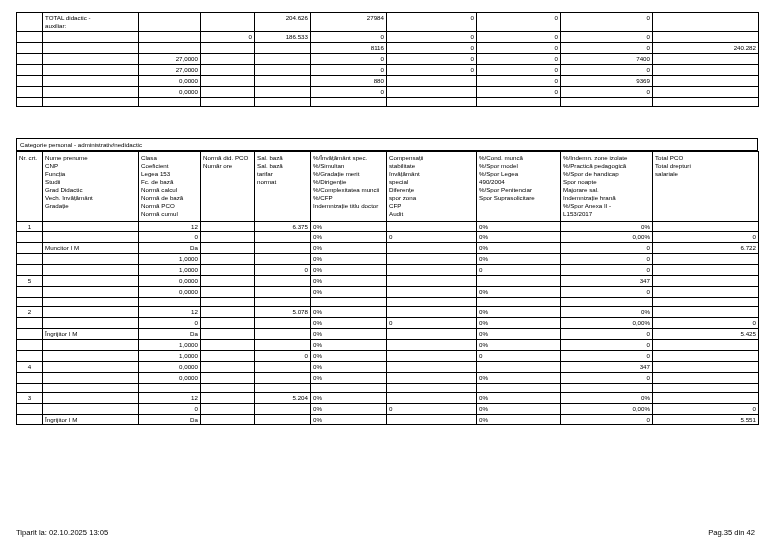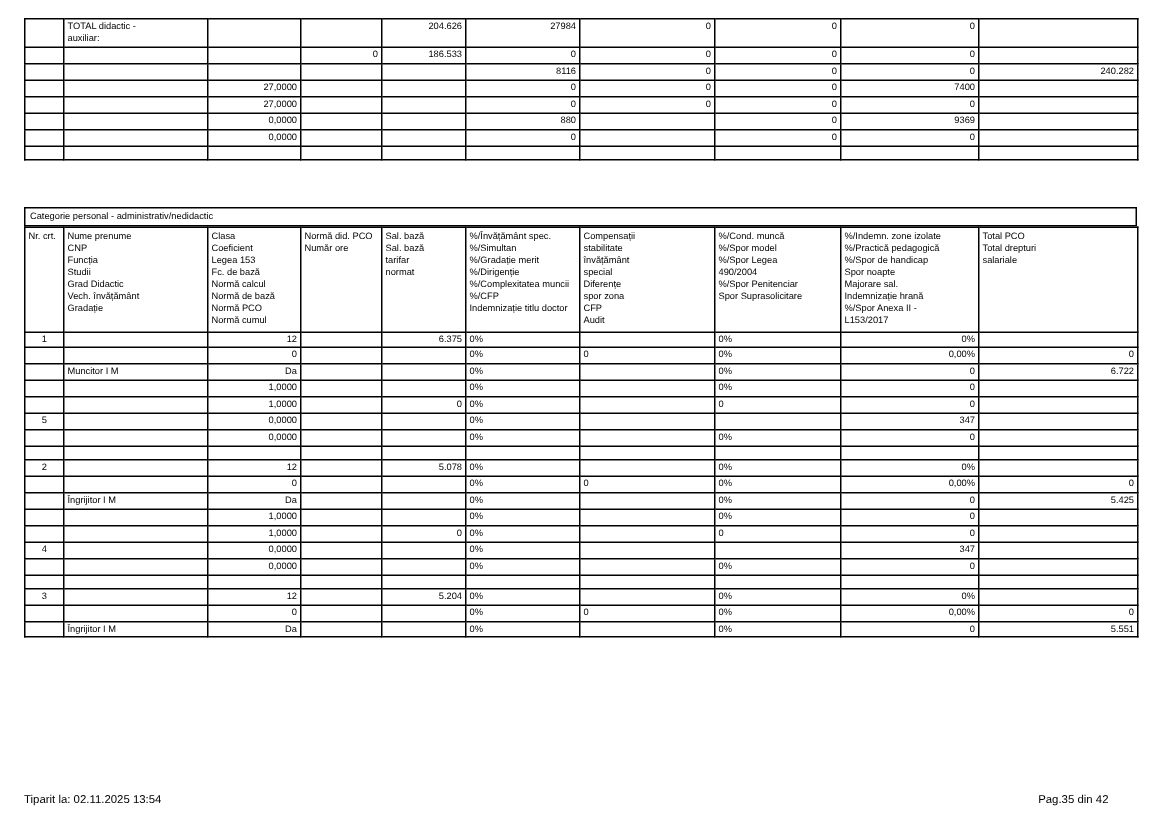--- a/index.html
+++ b/index.html
@@ -47,21 +47,21 @@
   
   #main-table { position: absolute; left: 16px; top: 151px; width: 742px; }
   #main-table td { height: 9px; }
   #main-table tr.header td { height: auto; padding: 2px 2px 3px 2px; }
 
   
   .footer {
     position: absolute; bottom: 8px; font-size: 7.6px;
   }
   #footer-left { left: 16px; }
-  #footer-right { right: 34px; }
+  #footer-right { right: 18px; }
 </style>
 </head>
 <body>
 
 <div id="page">
 
   <table class="grid" id="top-block">
     <colgroup>
       <col style="width:26px">
         <col style="width:96px">
@@ -473,16 +473,16 @@
           <td class="r"></td>
           <td class="l">0%</td>
           <td class="l"></td>
           <td class="l">0%</td>
           <td class="r">0</td>
           <td class="r">5.551</td>
         </tr>
       </tbody>
   </table>
 
-  <div class="footer" id="footer-left">Tiparit la: 02.11.2025 13:54</div>
+  <div class="footer" id="footer-left">Tiparit la: 02.10.2025 13:05</div>
   <div class="footer" id="footer-right">Pag.35 din 42</div>
 
 </div>
 
 </body></html>

